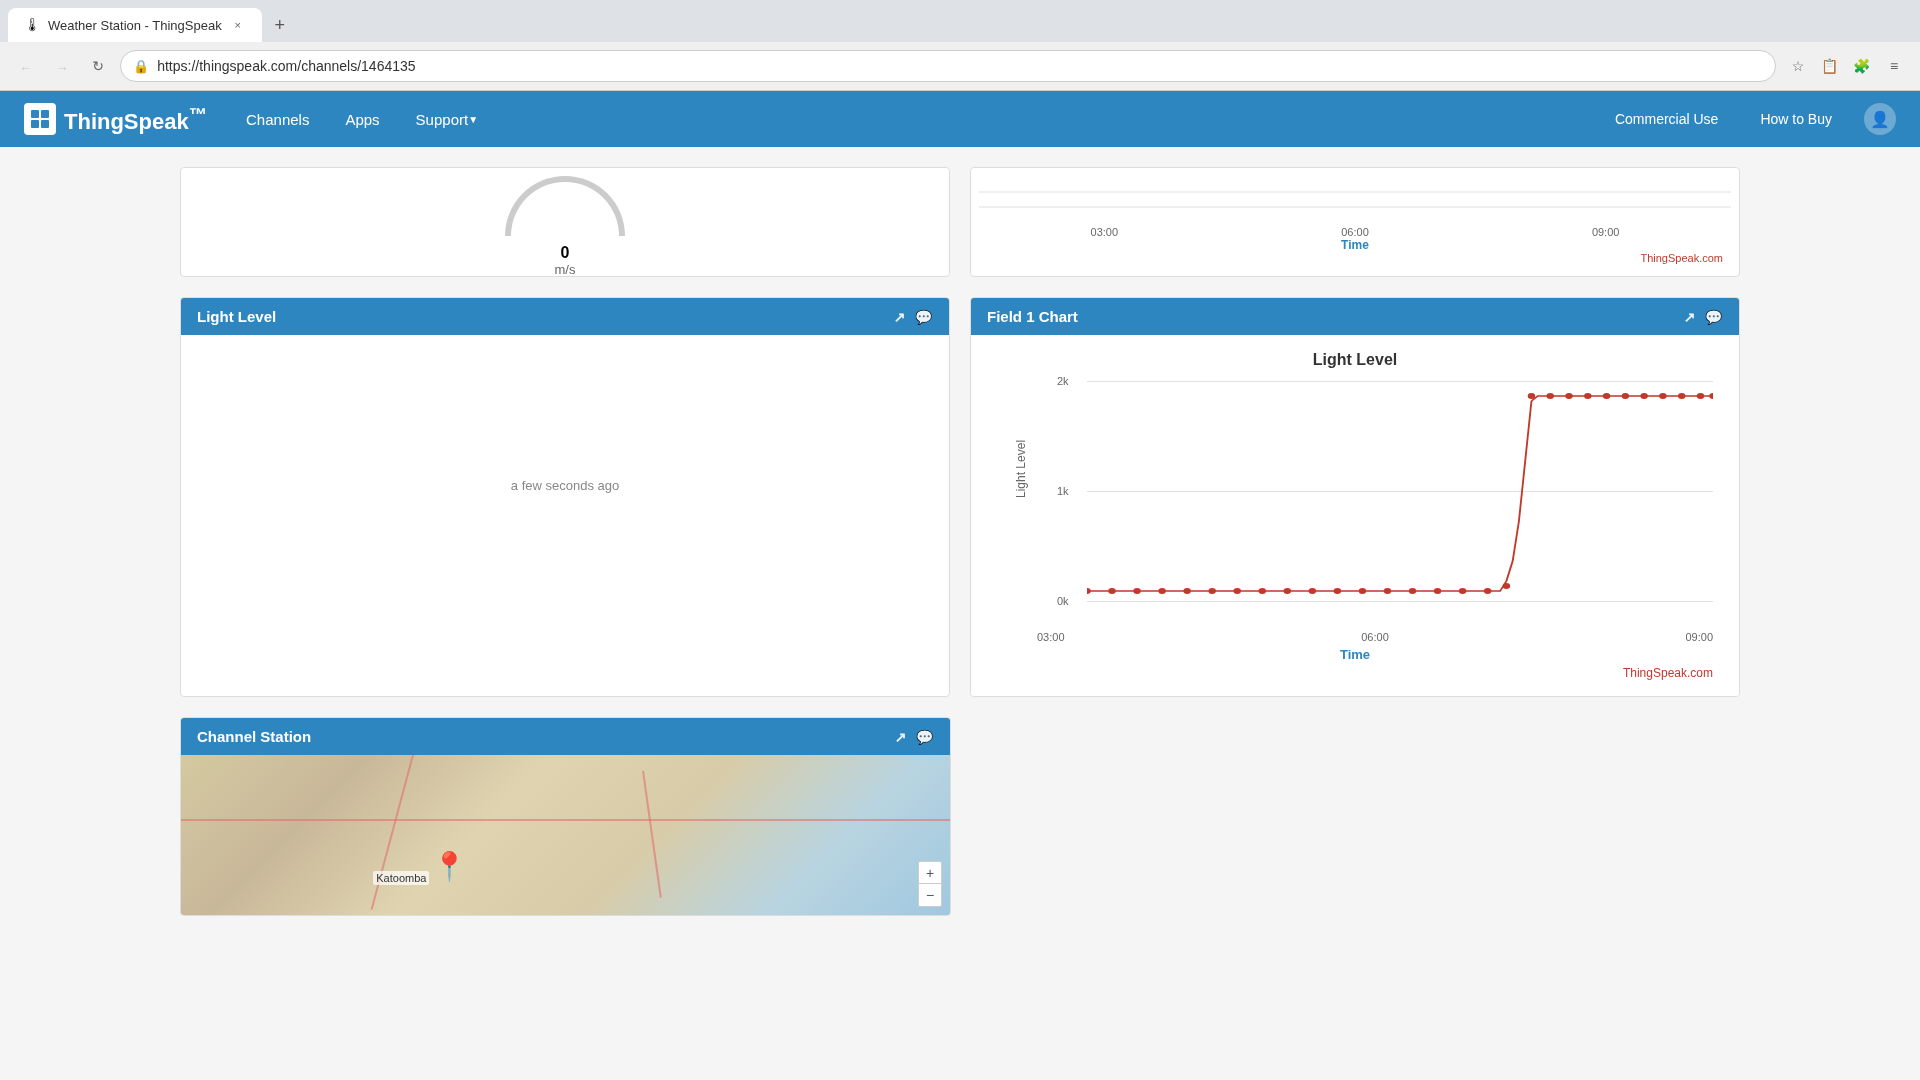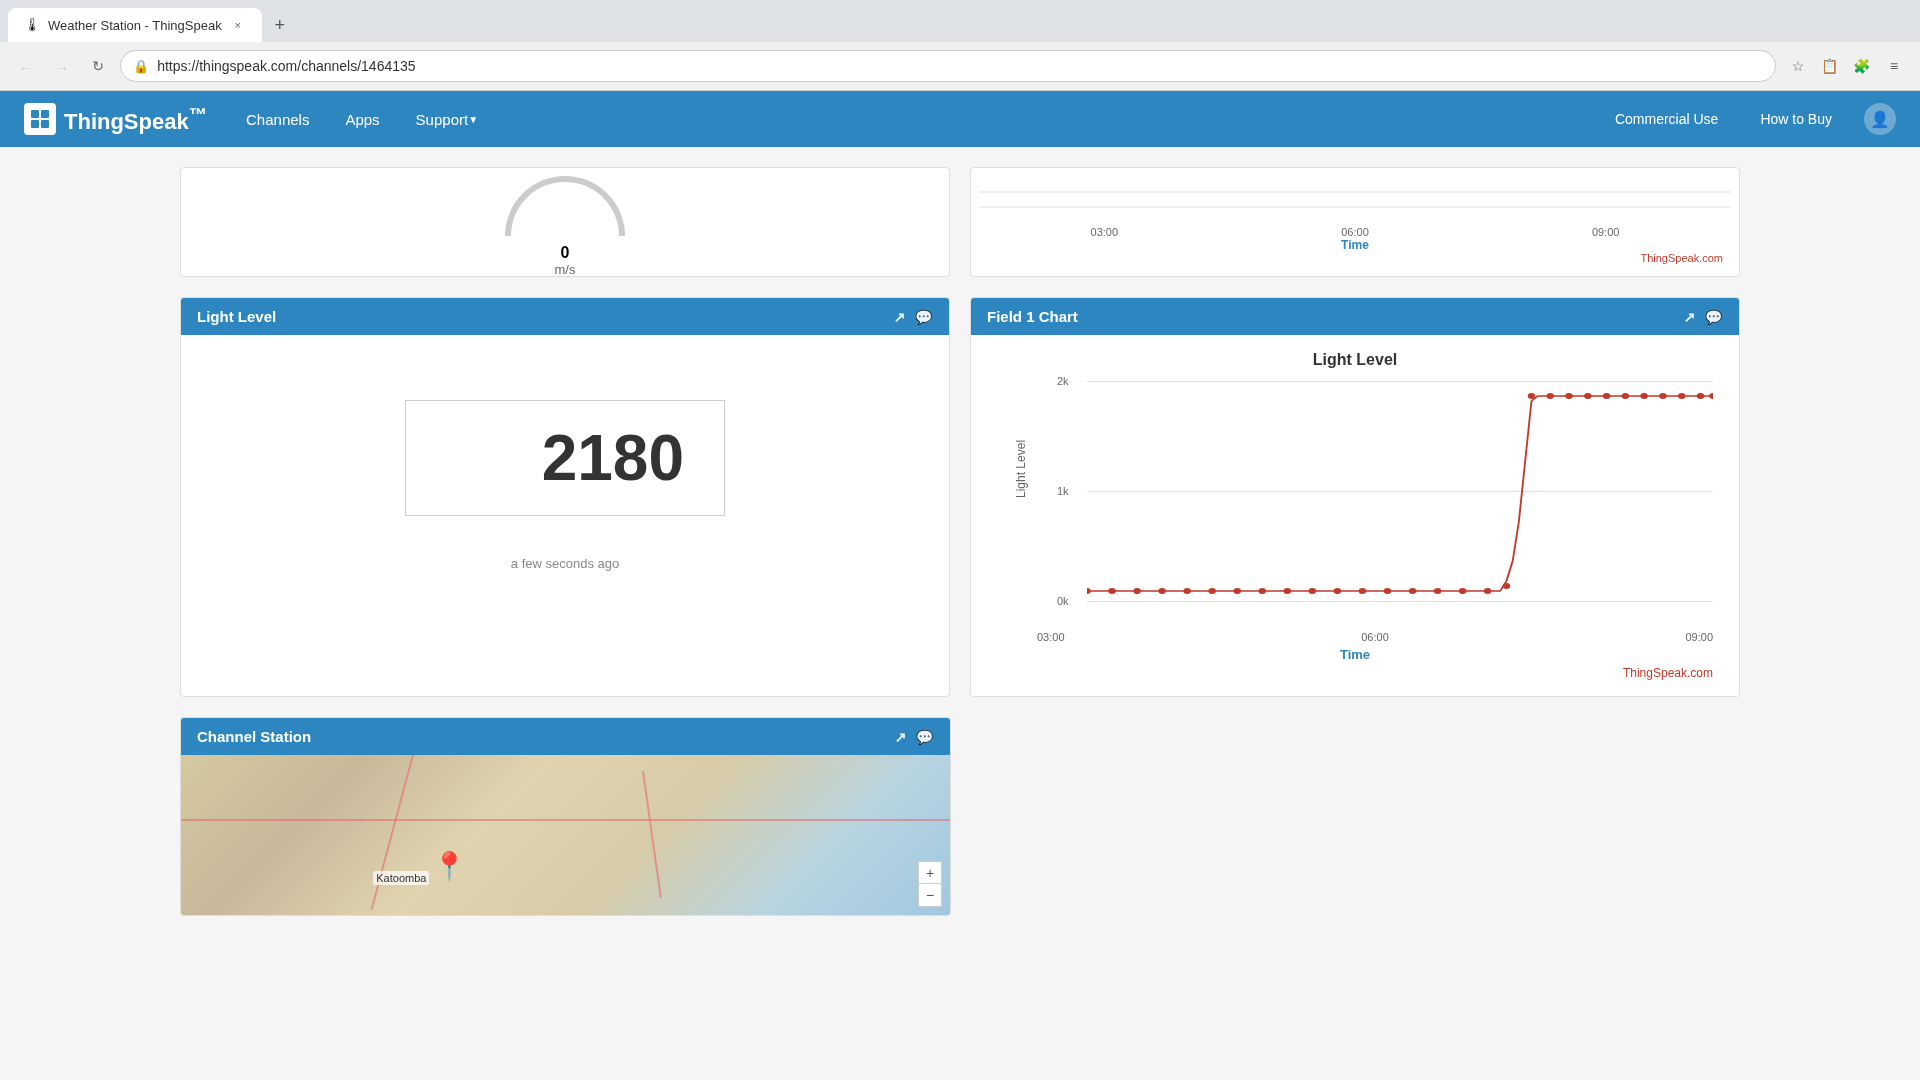--- a/index.html
+++ b/index.html
@@ -466,23 +466,20 @@
 
     <div class="card">
       <div class="card-header">
         <span>Light Level</span>
         <div class="card-header-actions">
           <span class="card-header-icon">↗</span>
           <span class="card-header-icon">💬</span>
         </div>
       </div>
       <div class="card-body" style="min-height:280px;">
-        <div class="light-level-display">
-          <span>2180</span>
-        </div>
         <div class="light-level-timestamp">a few seconds ago</div>
       </div>
     </div>
 
     <div class="card">
       <div class="card-header">
         <span>Field 1 Chart</span>
         <div class="card-header-actions">
           <span class="card-header-icon">↗</span>
           <span class="card-header-icon">💬</span>

